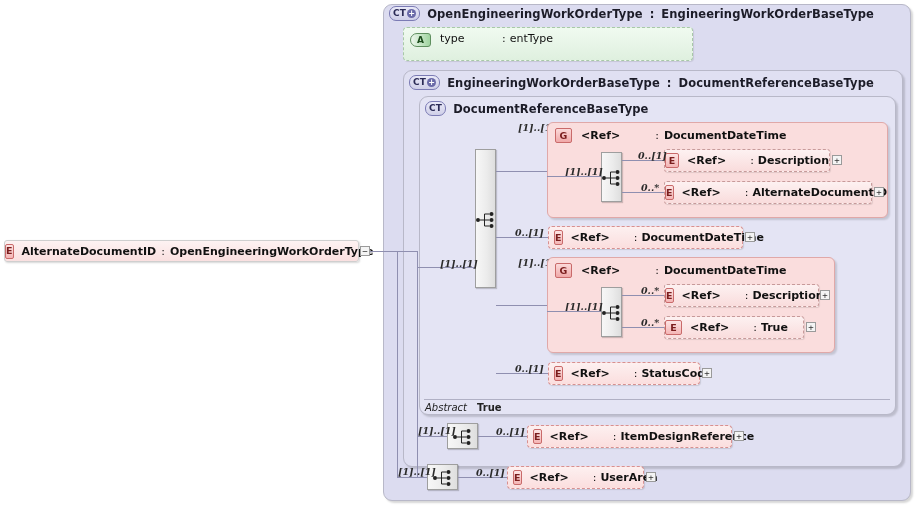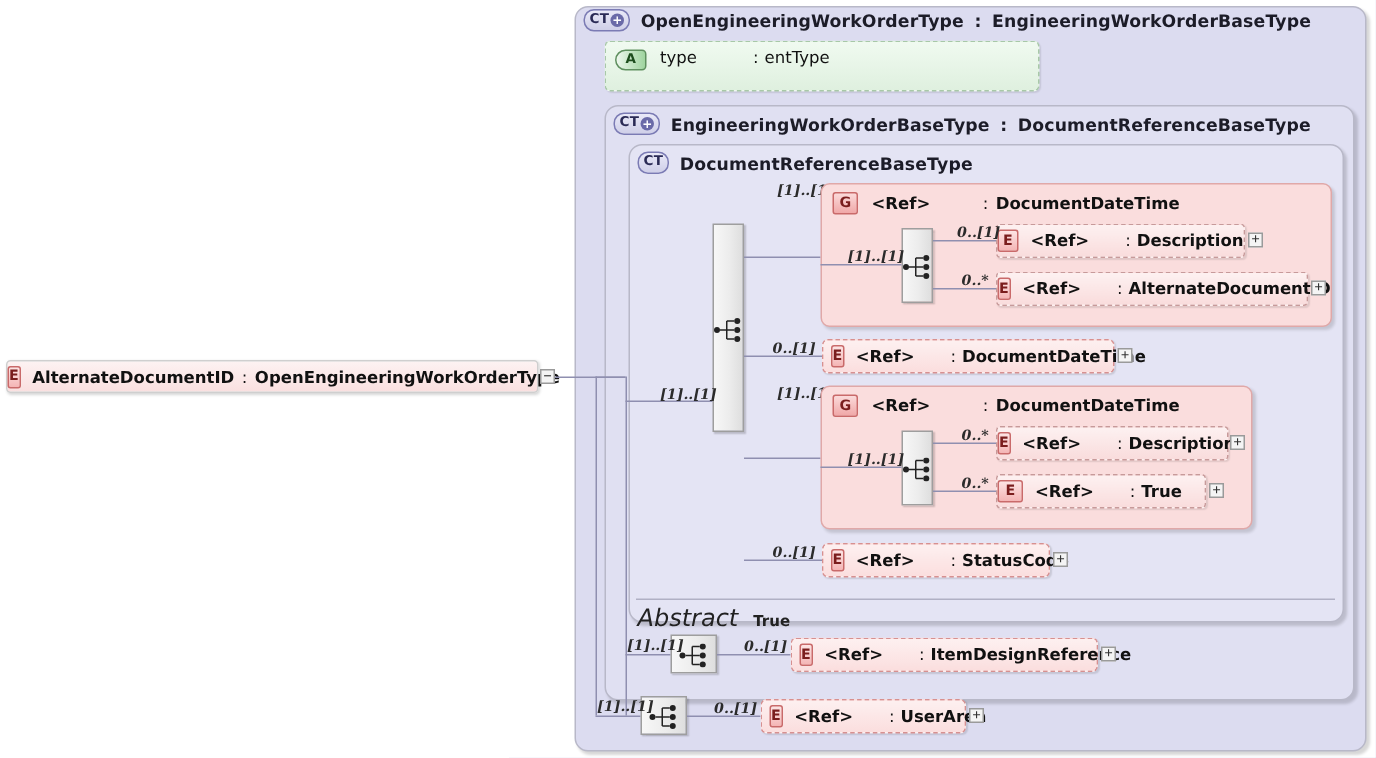--- a/index.html
+++ b/index.html
@@ -117,21 +117,21 @@
     font-weight:bold;
   }
 
   
   .ln{position:absolute;background:#8f8fb0;}
   .lnh{height:1px;}
   .lnv{width:1px;}
 
   
   .abstract-row{position:absolute;display:flex;gap:10px;align-items:baseline;}
-  .abstract-key{font-style:italic;font-size:16px;color:#222;text-align:center;}
+  .abstract-key{font-style:italic;font-size:10px;color:#222;text-align:center;}
   .abstract-val{font-size:10px;color:#222;font-weight:bold;}
   .abstract-rule{position:absolute;height:1px;background:#b0b0c4;}
 </style>
 </head>
 <body>
 
 <div class="panel panel-ct1" style="left:383px;top:4px;width:528px;height:497px;"></div>
 
 <div class="panel-hdr" style="left:389px;top:6px;">
   <span class="badge badge-ct">

